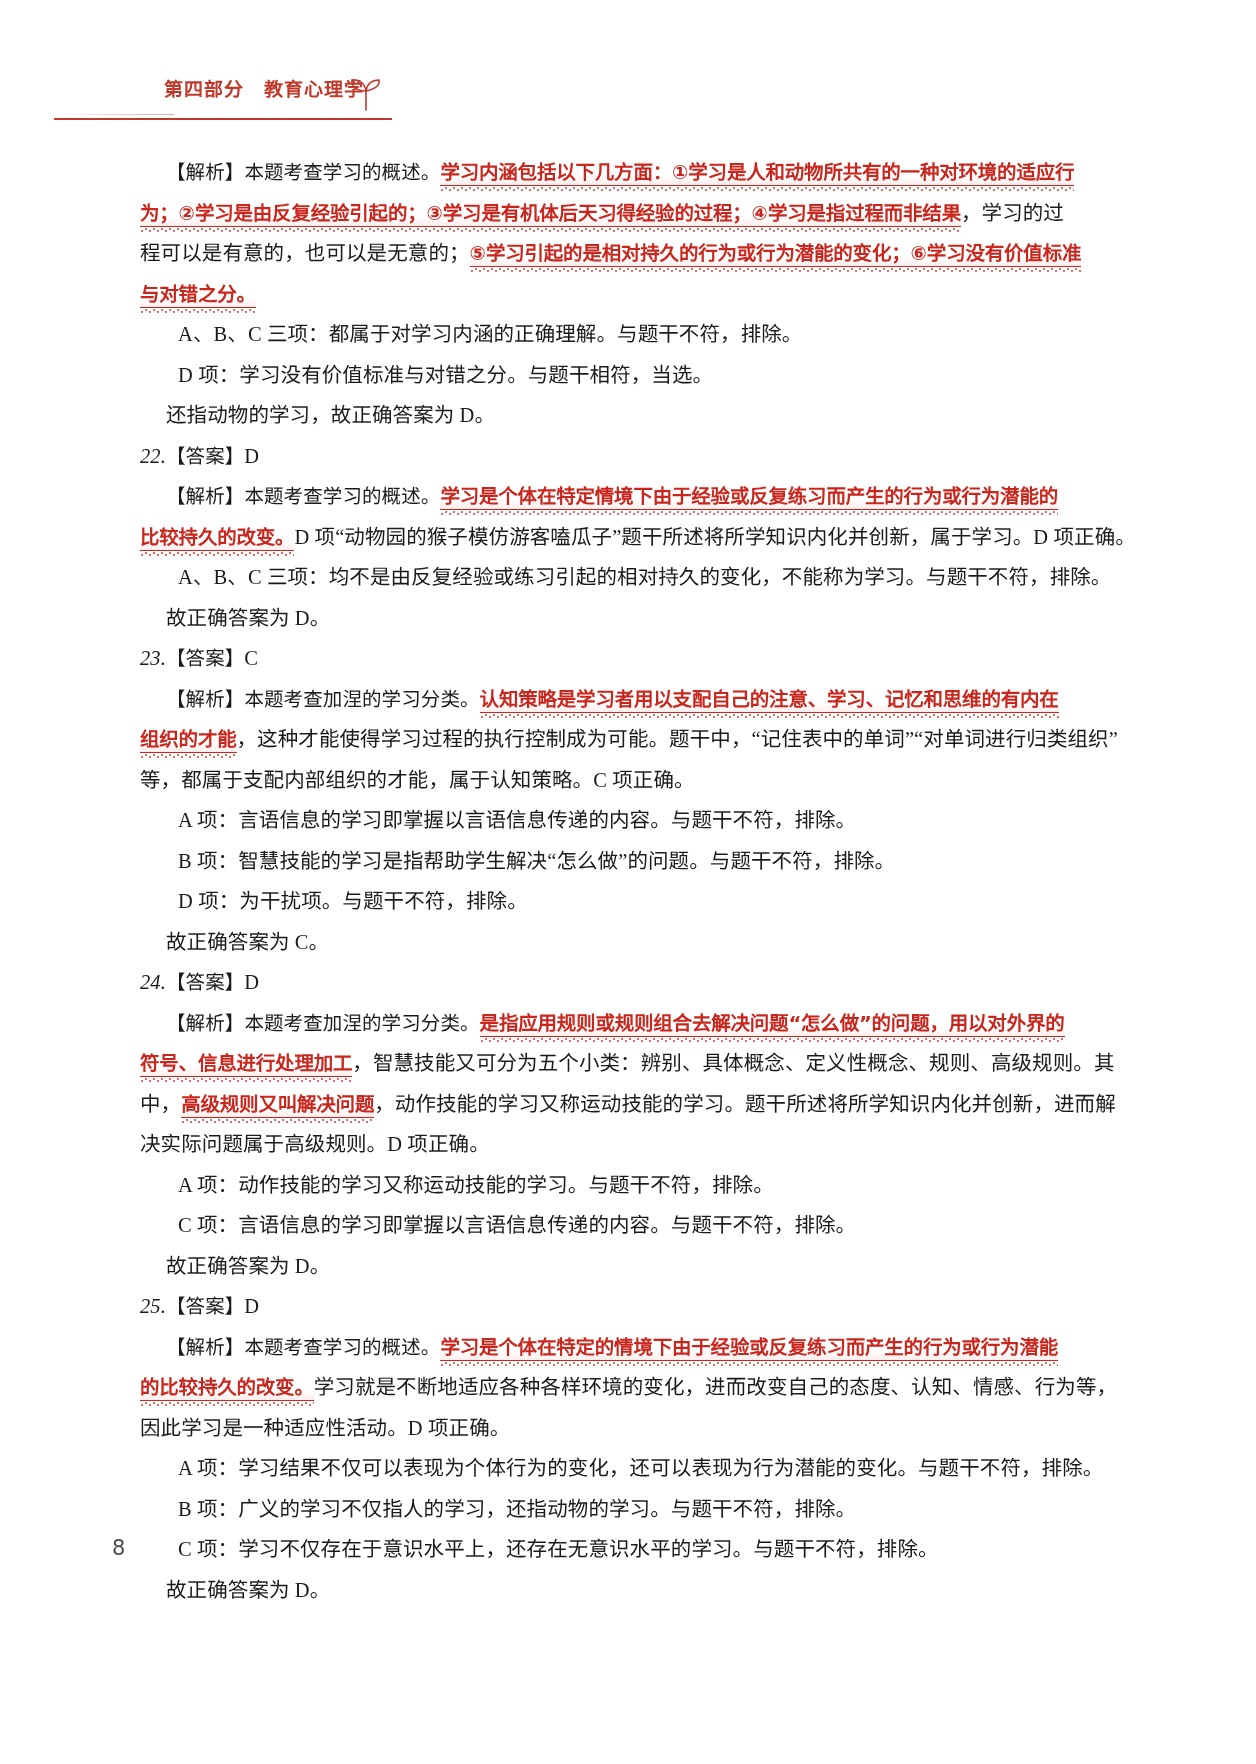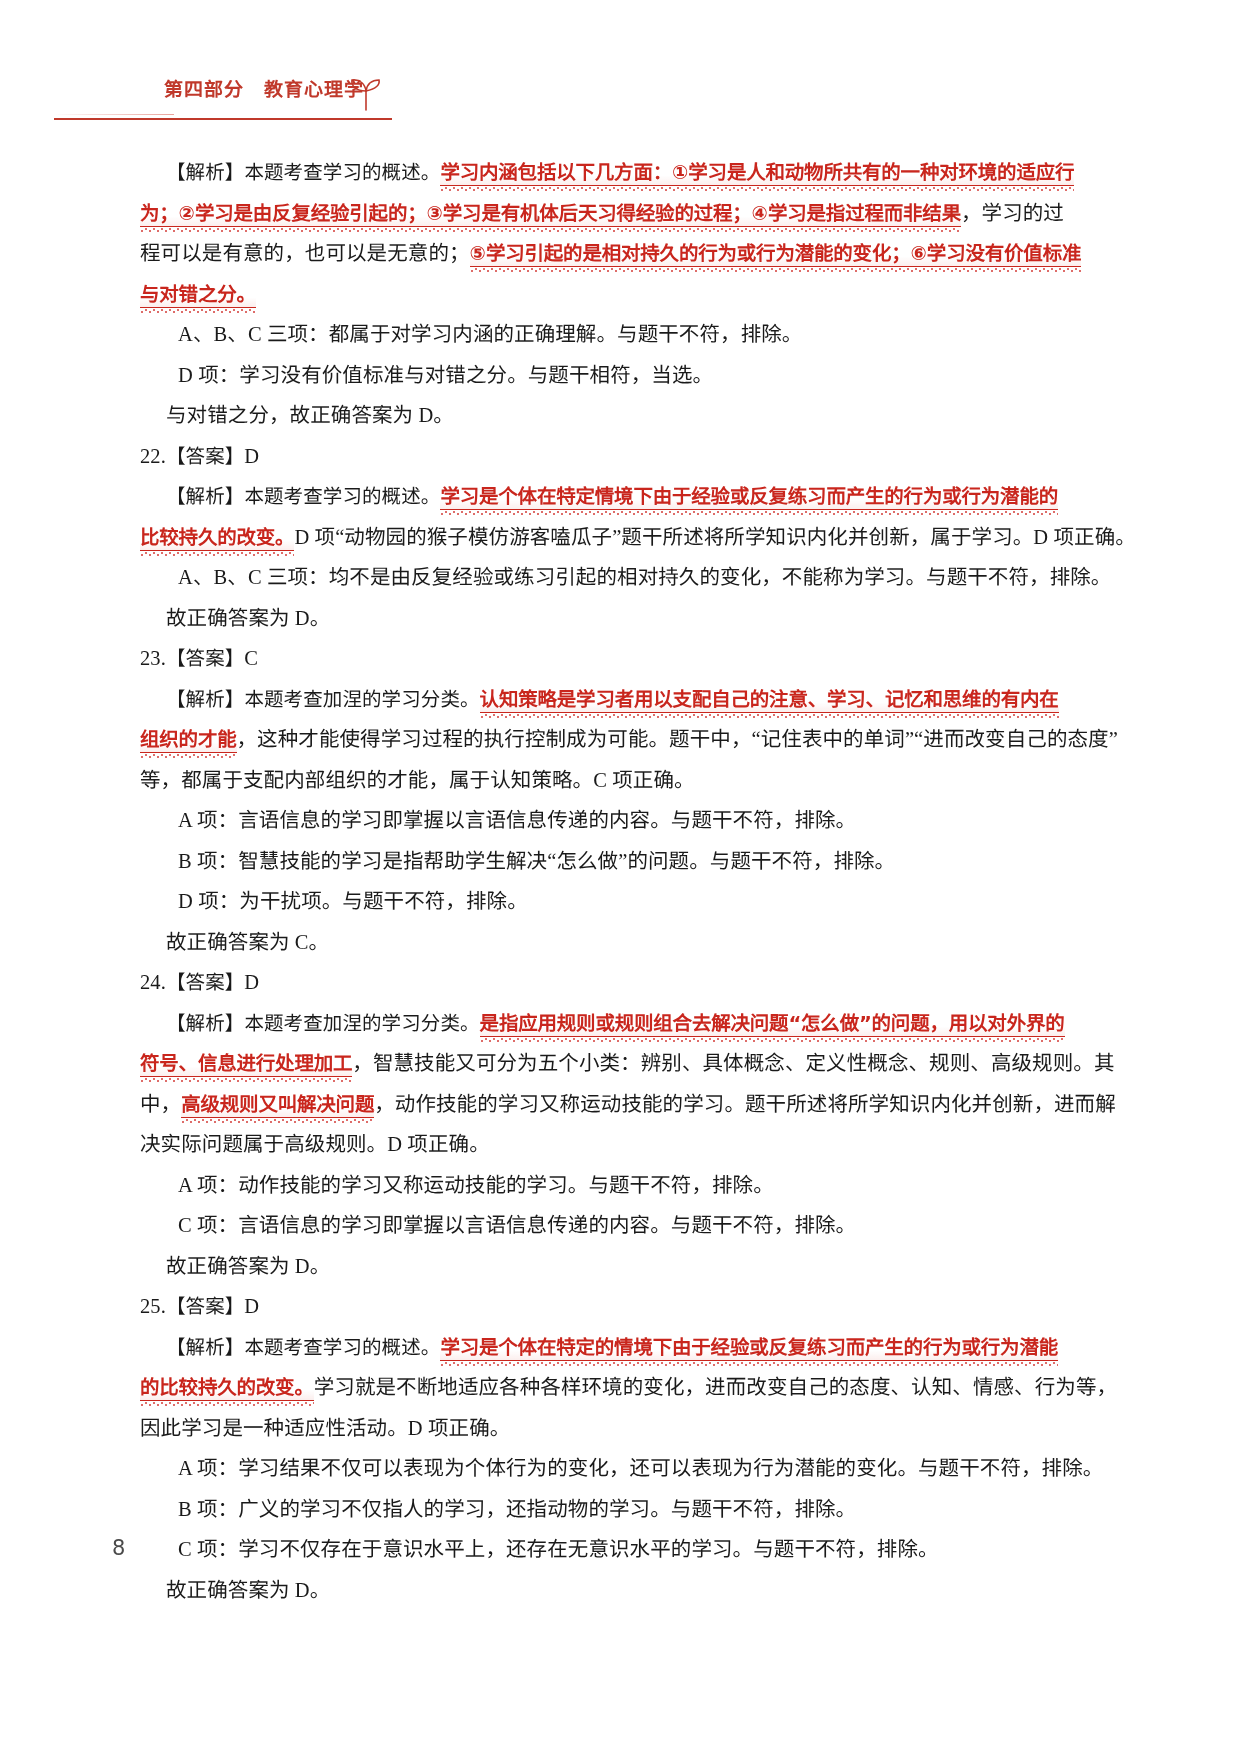--- a/index.html
+++ b/index.html
@@ -89,20 +89,21 @@
     background-image:
       radial-gradient(circle at 2px 3px, #d9534f 1.1px, rgba(255,255,255,0) 1.4px),
       radial-gradient(circle at 6px 1px, #d9534f 1.1px, rgba(255,255,255,0) 1.4px);
     background-size:8px 4px;
     background-repeat:repeat-x;
     opacity:.85;
   }
   .ans-no{
     font-family:"Liberation Serif","DejaVu Serif",serif;
     font-size:20.5px;
+    font-style:italic;
   }
   .bk{
     font-family:"DejaVu Sans","Liberation Sans",sans-serif;
     font-weight:normal;
     font-size:19.5px;
   }
 
   
   .folio{
     position:absolute;
@@ -129,29 +130,29 @@
   </div>
 </div>
 
 <div class="content" id="content">
     <div class="line indent"><span class="bk">【解析】本题考查学习的概述。</span><span class="em">学习内涵包括以下几方面：①学习是人和动物所共有的一种对环境的适应行</span></div>
     <div class="line"><span class="em">为；②学习是由反复经验引起的；③学习是有机体后天习得经验的过程；④学习是指过程而非结果</span><span>，学习的过</span></div>
     <div class="line"><span>程可以是有意的，也可以是无意的；</span><span class="em">⑤学习引起的是相对持久的行为或行为潜能的变化；⑥学习没有价值标准</span></div>
     <div class="line"><span class="em">与对错之分。</span></div>
     <div class="line indent2"><span>A、B、C 三项：都属于对学习内涵的正确理解。与题干不符，排除。</span></div>
     <div class="line indent2"><span>D 项：学习没有价值标准与对错之分。与题干相符，当选。</span></div>
-    <div class="line indent"><span>与对错之分，故正确答案为 D。</span></div>
+    <div class="line indent"><span>还指动物的学习，故正确答案为 D。</span></div>
     <div class="line"><span class="ans-no">22.</span><span class="bk">【答案】</span><span>D</span></div>
     <div class="line indent"><span class="bk">【解析】本题考查学习的概述。</span><span class="em">学习是个体在特定情境下由于经验或反复练习而产生的行为或行为潜能的</span></div>
     <div class="line"><span class="em">比较持久的改变。</span><span>D 项“动物园的猴子模仿游客嗑瓜子”题干所述将所学知识内化并创新，属于学习。D 项正确。</span></div>
     <div class="line indent2"><span>A、B、C 三项：均不是由反复经验或练习引起的相对持久的变化，不能称为学习。与题干不符，排除。</span></div>
     <div class="line indent"><span>故正确答案为 D。</span></div>
     <div class="line"><span class="ans-no">23.</span><span class="bk">【答案】</span><span>C</span></div>
     <div class="line indent"><span class="bk">【解析】本题考查加涅的学习分类。</span><span class="em">认知策略是学习者用以支配自己的注意、学习、记忆和思维的有内在</span></div>
-    <div class="line"><span class="em">组织的才能</span><span>，这种才能使得学习过程的执行控制成为可能。题干中，“记住表中的单词”“进而改变自己的态度”</span></div>
+    <div class="line"><span class="em">组织的才能</span><span>，这种才能使得学习过程的执行控制成为可能。题干中，“记住表中的单词”“对单词进行归类组织”</span></div>
     <div class="line"><span>等，都属于支配内部组织的才能，属于认知策略。C 项正确。</span></div>
     <div class="line indent2"><span>A 项：言语信息的学习即掌握以言语信息传递的内容。与题干不符，排除。</span></div>
     <div class="line indent2"><span>B 项：智慧技能的学习是指帮助学生解决“怎么做”的问题。与题干不符，排除。</span></div>
     <div class="line indent2"><span>D 项：为干扰项。与题干不符，排除。</span></div>
     <div class="line indent"><span>故正确答案为 C。</span></div>
     <div class="line"><span class="ans-no">24.</span><span class="bk">【答案】</span><span>D</span></div>
     <div class="line indent"><span class="bk">【解析】本题考查加涅的学习分类。</span><span class="em">是指应用规则或规则组合去解决问题“怎么做”的问题，用以对外界的</span></div>
     <div class="line"><span class="em">符号、信息进行处理加工</span><span>，智慧技能又可分为五个小类：辨别、具体概念、定义性概念、规则、高级规则。其</span></div>
     <div class="line"><span>中，</span><span class="em">高级规则又叫解决问题</span><span>，动作技能的学习又称运动技能的学习。题干所述将所学知识内化并创新，进而解</span></div>
     <div class="line"><span>决实际问题属于高级规则。D 项正确。</span></div>

